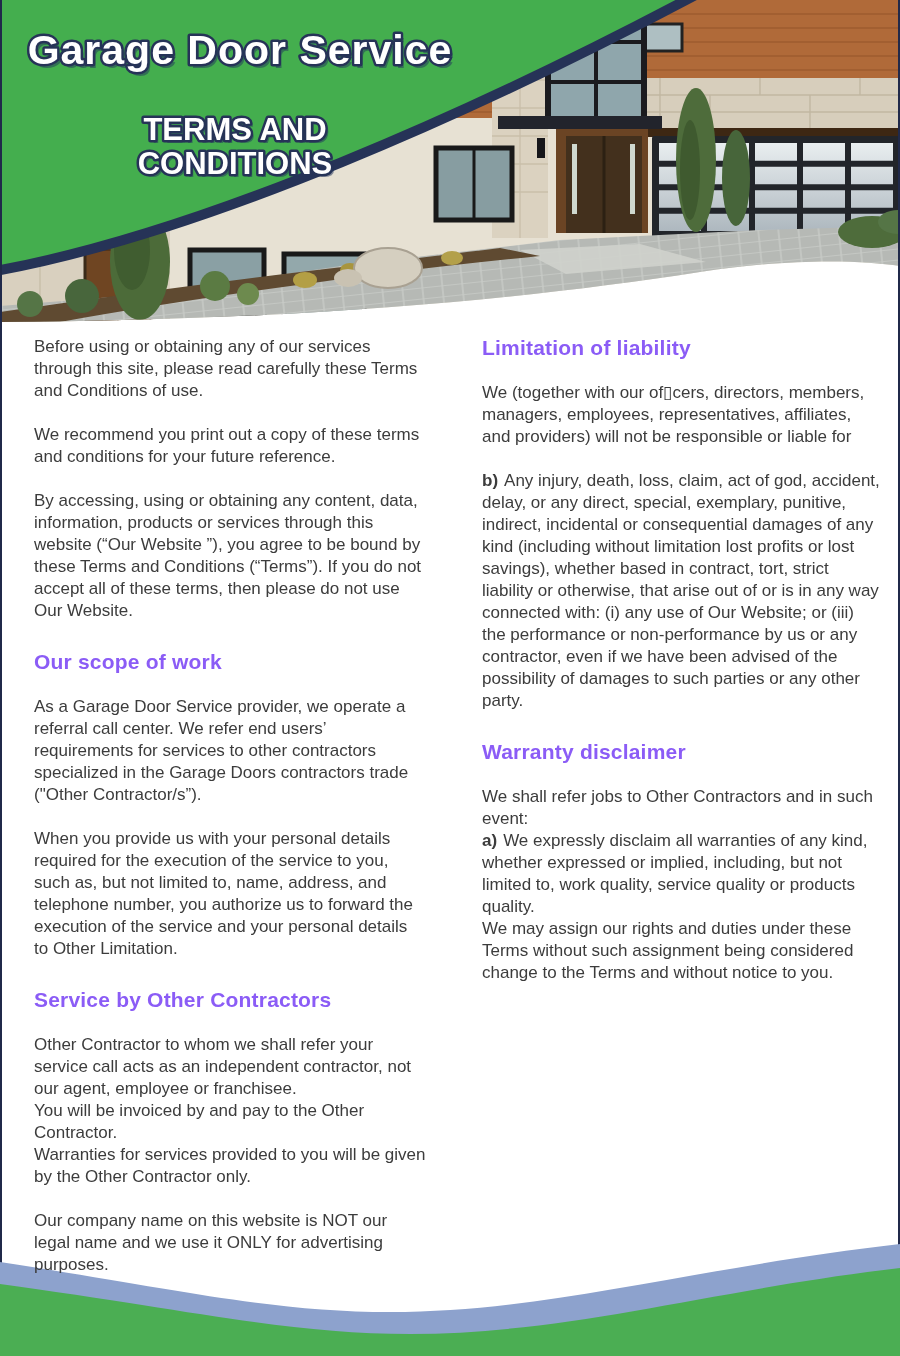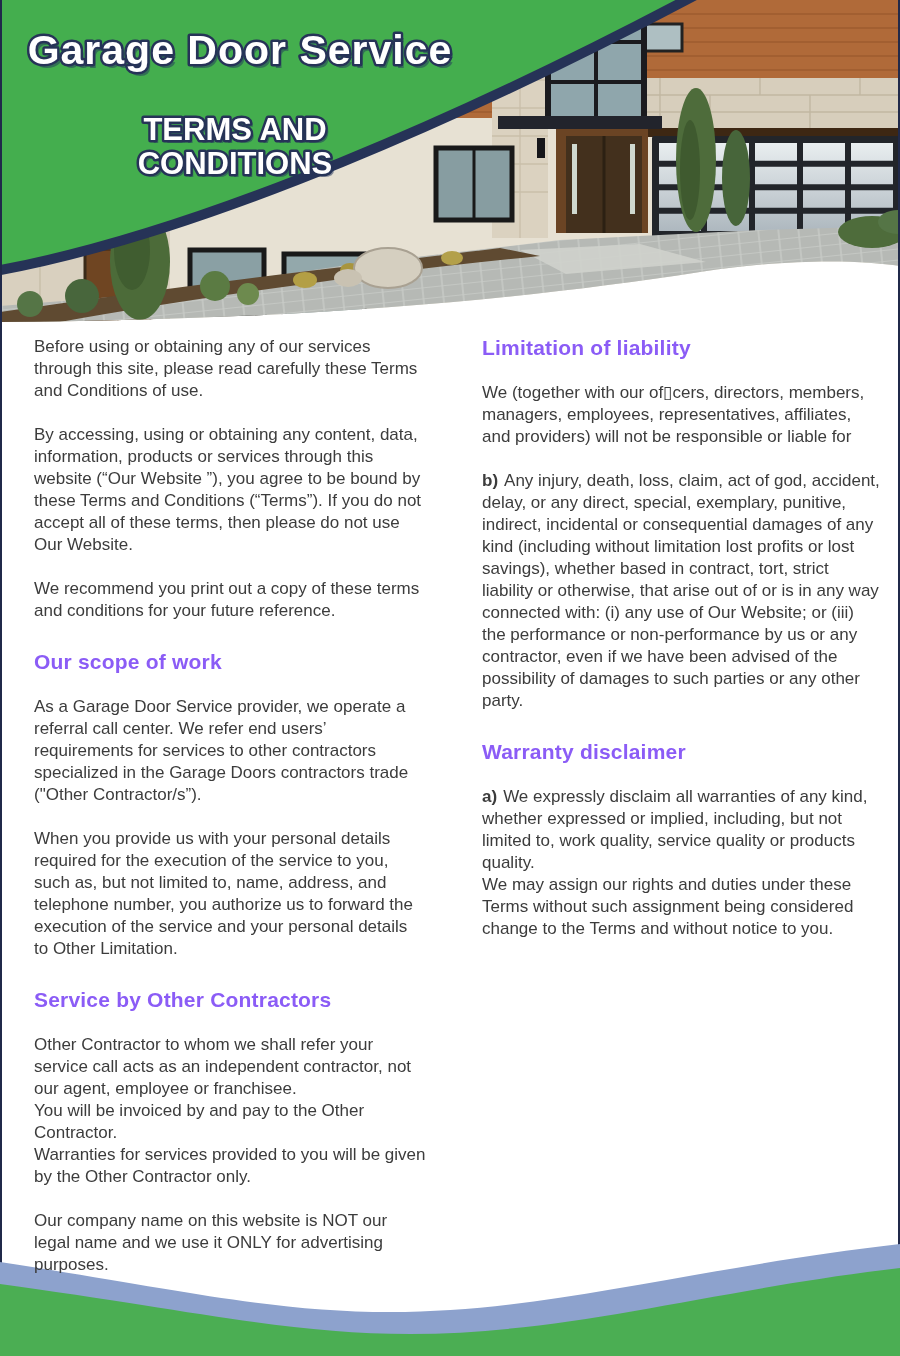--- a/index.html
+++ b/index.html
@@ -138,41 +138,42 @@
       <text x="235" y="140" font-size="31" fill="#ffffff" stroke="#263357" stroke-width="5" stroke-linejoin="round" paint-order="stroke">TERMS AND</text>
       <text x="238" y="177" font-size="31" fill="#22345c" opacity="0.5">CONDITIONS</text>
       <text x="235" y="174" font-size="31" fill="#ffffff" stroke="#263357" stroke-width="5" stroke-linejoin="round" paint-order="stroke">CONDITIONS</text>
     </g>
   </svg>
 
   <div class="content">
 
     <div class="col left">
       <p class="para">Before using or obtaining any of our services through this site, please read carefully these Terms and Conditions of use.</p>
+      <p class="para">We recommend you print out a copy of these terms and conditions for your future reference.</p>
       <p class="para">By accessing, using or obtaining any content, data, information, products or services through this website (“Our Website ”), you agree to be bound by these Terms and Conditions (“Terms”). If you do not accept all of these terms, then please do not use Our Website.</p>
-      <p class="para">We recommend you print out a copy of these terms and conditions for your future reference.</p>
 
       <h2>Our scope of work</h2>
       <p class="para">As a Garage Door Service provider, we operate a referral call center. We refer end users’ requirements for services to other contractors specialized in the Garage Doors contractors trade ("Other Contractor/s”).</p>
 
       <p class="para">When you provide us with your personal details required for the execution of the service to you, such as, but not limited to, name, address, and telephone number, you authorize us to forward the execution of the service and your personal details to Other Limitation.</p>
 
       <h2>Service by Other Contractors</h2>
       <p class="para">Other Contractor to whom we shall refer your service call acts as an independent contractor, not our agent, employee or franchisee.
 You will be invoiced by and pay to the Other Contractor.
 Warranties for services provided to you will be given by the Other Contractor only.</p>
       <p class="para">Our company name on this website is NOT our legal name and we use it ONLY for advertising purposes.</p>
     </div>
 
     <div class="col right">
       <h2 class="first">Limitation of liability</h2>
       <p class="para">We (together with our of▯cers, directors, members, managers, employees, representatives, affiliates, and providers) will not be responsible or liable for</p>
       <p class="para"><strong class="lbl">b)</strong><span>Any injury, death, loss, claim, act of god, accident, delay, or any direct, special, exemplary, punitive, indirect, incidental or consequential damages of any kind (including without limitation lost profits or lost savings), whether based in contract, tort, strict liability or otherwise, that arise out of or is in any way connected with: (i) any use of Our Website; or (iii) the performance or non-performance by us or any contractor, even if we have been advised of the possibility of damages to such parties or any other party.</span></p>
 
       <h2>Warranty disclaimer</h2>
+      <p class="tight">We shall refer jobs to Other Contractors and in such event:</p>
       <p class="tight"><strong class="lbl">a)</strong><span>We expressly disclaim all warranties of any kind, whether expressed or implied, including, but not limited to, work quality, service quality or products quality.</span></p>
 
       <p class="para">We may assign our rights and duties under these Terms without such assignment being considered change to the Terms and without notice to you.</p>
     </div>
   </div>
 
   <svg class="footer-svg" width="900" height="140" viewBox="0 0 900 140">
     <path d="M0 46 C 170 72 270 96 390 96 C 550 96 690 52 900 28 L900 140 L0 140 Z" fill="#8da2cd"></path>
     <path d="M0 68 C 190 94 290 118 410 118 C 570 118 710 74 900 52 L900 140 L0 140 Z" fill="#4bae53"></path>
   </svg>

